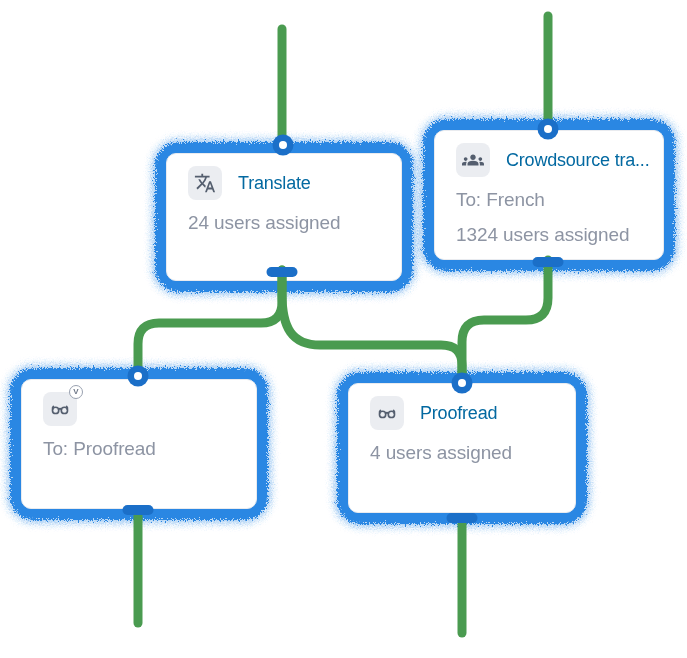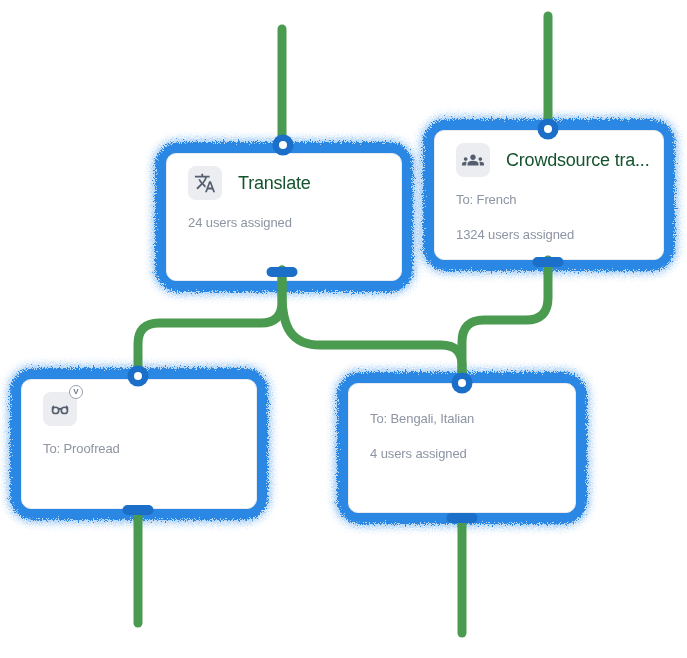--- a/index.html
+++ b/index.html
@@ -31,24 +31,24 @@
     display:flex; align-items:center; justify-content:center;
   }
   .icon-badge {
     position:absolute; top:-7px; right:-6px;
     width:14px; height:14px; box-sizing:border-box;
     background:#ffffff; border:1px solid #99a1b0; border-radius:50%;
     font-size:8px; line-height:12px; font-weight:bold; color:#6d7687;
     display:flex; align-items:center; justify-content:center;
   }
   .node-title {
-    font-size:18px; color:#14532d; letter-spacing:-0.2px; white-space:nowrap;
+    font-size:18px; color:#0369a1; letter-spacing:-0.2px; white-space:nowrap;
   }
   .node-line {
-    margin-top:13px; font-size:13px; line-height:19px;
+    margin-top:13px; font-size:19px; line-height:19px;
     color:#8d94a3; letter-spacing:-0.1px; white-space:nowrap;
   }
   .node-line + .node-line { margin-top:16px; }
   .vendor { color:#52a85b; margin-left:5px; }
   .wires { position:absolute; left:0; top:0; z-index:50; pointer-events:none; }
   .defs-holder { position:absolute; width:0; height:0; }
 </style>
 </head>
 <body>
 
@@ -111,21 +111,34 @@
           <span class="icon-badge">V</span>
         </div>
       </div>
       <div class="node-line">To: Proofread</div>
     </div>
   </div>
 
   <div class="node" style="left:337px;top:372px;width:250px;height:152px">
     <div class="node-glow"></div>
     <div class="node-card">
-      <div class="node-line">To: Bengali, Italian</div>
+      <div class="node-header">
+        <div class="node-icon">
+          <svg viewBox="0 0 24 24" width="22" height="22">
+            <g fill="none" stroke="#545e6e" stroke-width="1.8" stroke-linecap="round">
+              <circle cx="7.2" cy="13.5" r="3.4"></circle>
+              <circle cx="16.8" cy="13.5" r="3.4"></circle>
+              <path d="M10.6 12.4 q1.4 -1.7 2.8 0"></path>
+              <path d="M3.9 12.1 q-.4-1.9.9-2.9"></path>
+              <path d="M20.1 12.1 q.4-1.9-.9-2.9"></path>
+            </g>
+          </svg>
+        </div>
+        <div class="node-title">Proofread</div>
+      </div>
       <div class="node-line">4 users assigned</div>
     </div>
   </div>
 
   <svg class="wires" width="687" height="658" viewBox="0 0 687 658">
     <g fill="none" stroke="#4a9b50" stroke-width="9" stroke-linecap="round">
       <path d="M 282 29 V 145"></path>
       <path d="M 548 16 V 129"></path>
       <path d="M 282 270 V 302 Q 282 323 261 323 H 159 Q 138 323 138 344 V 376"></path>
       <path d="M 282 270 V 294 C 282 328 292 345 320 345 H 441 Q 462 345 462 365 V 383"></path>

